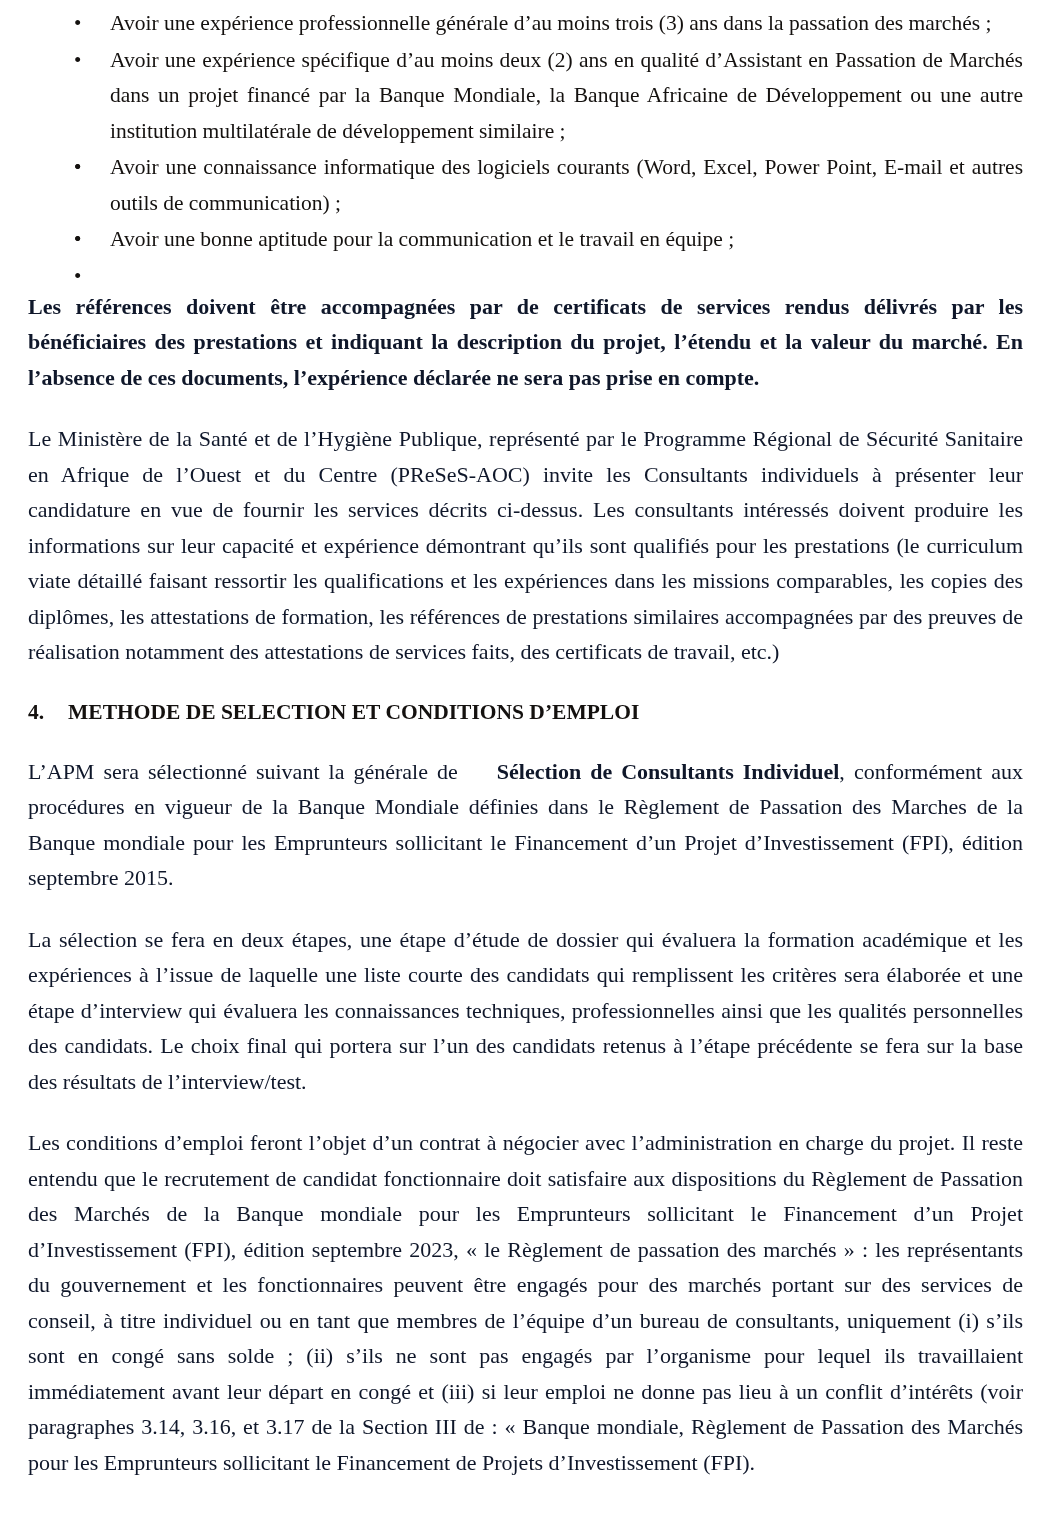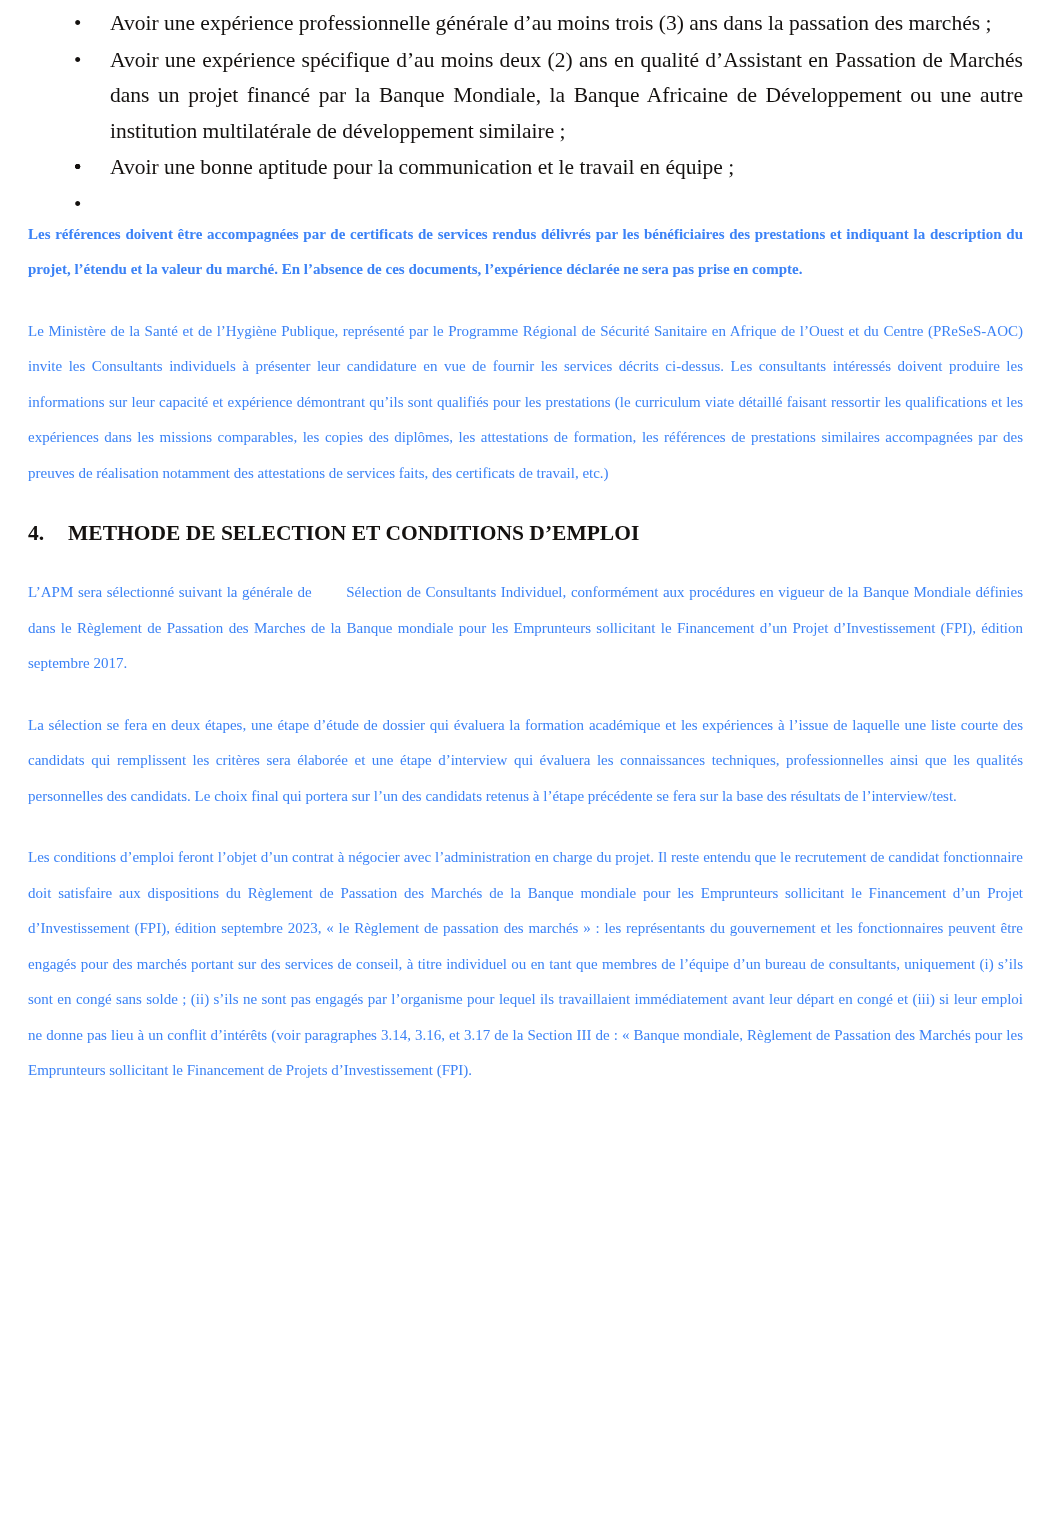--- a/index.html
+++ b/index.html
@@ -42,26 +42,26 @@
   .req-item .bullet {
     position: absolute;
     left: 46px;
     top: 0;
     font-size: 21px;
     line-height: 35.5px;
   }
 
   
   .para {
-    font-size: 15px;
+    font-size: 22px;
     line-height: 35.5px;
     text-align: justify;
     text-justify: inter-word;
     margin: 0;
-    color: #3b82f6;
+    color: #0f172a;
   }
   .para.bold {
     font-weight: bold;
   }
   .spacer-lg { height: 30px; }
   .spacer-md { height: 26px; }
 
   
   .section-head {
     font-size: 21.5px;
@@ -73,41 +73,42 @@
   }
   .section-head .num {
     width: 40px;
     flex: 0 0 40px;
   }
   .section-head .title {
     flex: 1 1 auto;
   }
 
   
-  .b { font-weight: normal; margin-left: 30px; }
+  .b { font-weight: bold; margin-left: 30px; }
 </style>
 </head>
 <body>
 
 <div class="page">
 
   <ul class="req-list">
     <li class="req-item">
       <span class="bullet">•</span>
       <span>Avoir une expérience professionnelle générale d’au moins trois (3) ans dans la passation des marchés ;</span>
     </li>
     <li class="req-item">
       <span class="bullet">•</span>
       <span>Avoir une expérience spécifique d’au moins deux (2) ans en qualité d’Assistant en Passation de Marchés dans un projet financé par la Banque Mondiale, la Banque Africaine de Développement ou une autre institution multilatérale de développement similaire ;</span>
     </li>
     <li class="req-item">
       <span class="bullet">•</span>
     </li>
     <li class="req-item">
       <span class="bullet">•</span>
+      <span>Avoir une connaissance informatique des logiciels courants (Word, Excel, Power Point, E-mail et autres outils de communication) ;</span>
     </li>
     <li class="req-item">
       <span class="bullet">•</span>
     </li>
     <li class="req-item">
       <span class="bullet">•</span>
       <span>Avoir une bonne aptitude pour la communication et le travail en équipe ;</span>
     </li>
     <li class="req-item">
       <span class="bullet">•</span>
@@ -125,21 +126,21 @@
   <div class="spacer-md"></div>
 
   <div class="section-head">
     <span class="num">4.</span>
     <span class="title">METHODE DE SELECTION ET CONDITIONS D’EMPLOI</span>
   </div>
 
   <div class="spacer-md"></div>
 
   <p class="para">
-    <span>L’APM sera sélectionné suivant la générale de </span><span class="b">Sélection de Consultants Individuel</span><span>, conformément aux procédures en vigueur de la Banque Mondiale définies dans le Règlement de Passation des Marches de la Banque mondiale pour les Emprunteurs sollicitant le Financement d’un Projet d’Investissement (FPI), édition septembre 2017.</span>
+    <span>L’APM sera sélectionné suivant la générale de </span><span class="b">Sélection de Consultants Individuel</span><span>, conformément aux procédures en vigueur de la Banque Mondiale définies dans le Règlement de Passation des Marches de la Banque mondiale pour les Emprunteurs sollicitant le Financement d’un Projet d’Investissement (FPI), édition septembre 2015.</span>
   </p>
 
   <div class="spacer-md"></div>
 
   <p class="para">La sélection se fera en deux étapes, une étape d’étude de dossier qui évaluera la formation académique et les expériences à l’issue de laquelle une liste courte des candidats qui remplissent les critères sera élaborée et une étape d’interview qui évaluera les connaissances techniques, professionnelles ainsi que les qualités personnelles des candidats. Le choix final qui portera sur l’un des candidats retenus à l’étape précédente se fera sur la base des résultats de l’interview/test.</p>
 
   <div class="spacer-md"></div>
 
   <p class="para">Les conditions d’emploi feront l’objet d’un contrat à négocier avec l’administration en charge du projet.  Il reste entendu que le recrutement de candidat fonctionnaire doit satisfaire aux dispositions du Règlement de Passation des Marchés de la Banque mondiale pour les Emprunteurs sollicitant le Financement d’un Projet d’Investissement (FPI), édition septembre 2023, « le Règlement de passation des marchés » : les représentants du gouvernement et les fonctionnaires peuvent être engagés pour des marchés portant sur des services de conseil, à titre individuel ou en tant que membres de l’équipe d’un bureau de consultants, uniquement (i) s’ils sont en congé sans solde ; (ii) s’ils ne sont pas engagés par l’organisme pour lequel ils travaillaient immédiatement avant leur départ en congé et (iii) si leur emploi ne donne pas lieu à un conflit d’intérêts (voir paragraphes 3.14, 3.16, et 3.17  de la Section III de : « Banque mondiale, Règlement de Passation des Marchés pour les Emprunteurs sollicitant le Financement de Projets d’Investissement (FPI).</p>
 

